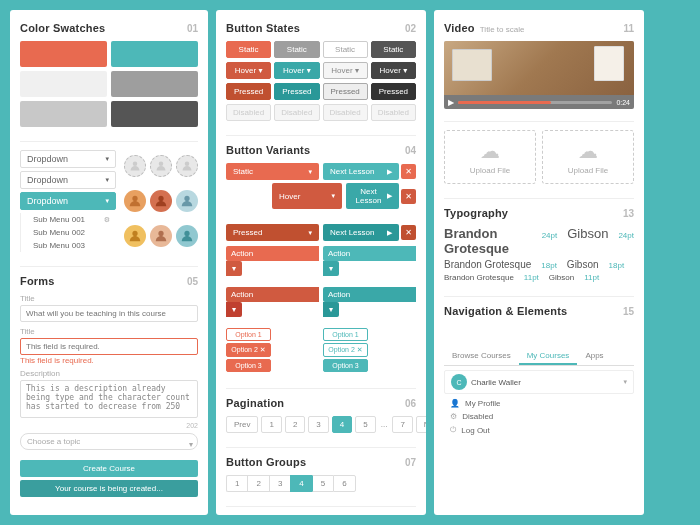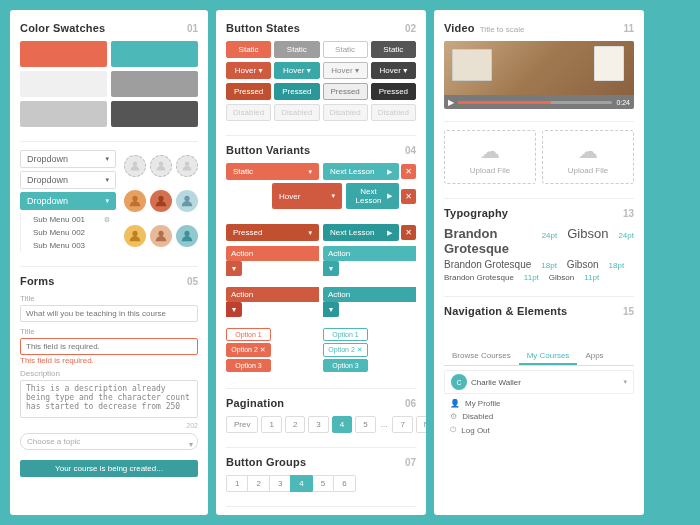--- a/index.html
+++ b/index.html
@@ -635,20 +635,21 @@
       <input class="form-input error" placeholder="This field is required." style="">
       <div class="error-text">This field is required.</div>
       <label class="form-label">Description</label>
       <textarea class="form-textarea" style="">This is a description already being type and the character count has started to decrease from 250</textarea>
       <div class="char-count">202</div>
       <div class="select-wrapper">
         <select class="form-select">
           <option>Choose a topic</option>
         </select>
       </div>
+      <button class="btn-create">Create Course</button>
       <button class="btn-create btn-creating">Your course is being created...</button>
       
       
     </div>
 
   </div>
 
   <div class="column col-mid">
 
     <div class="section">

